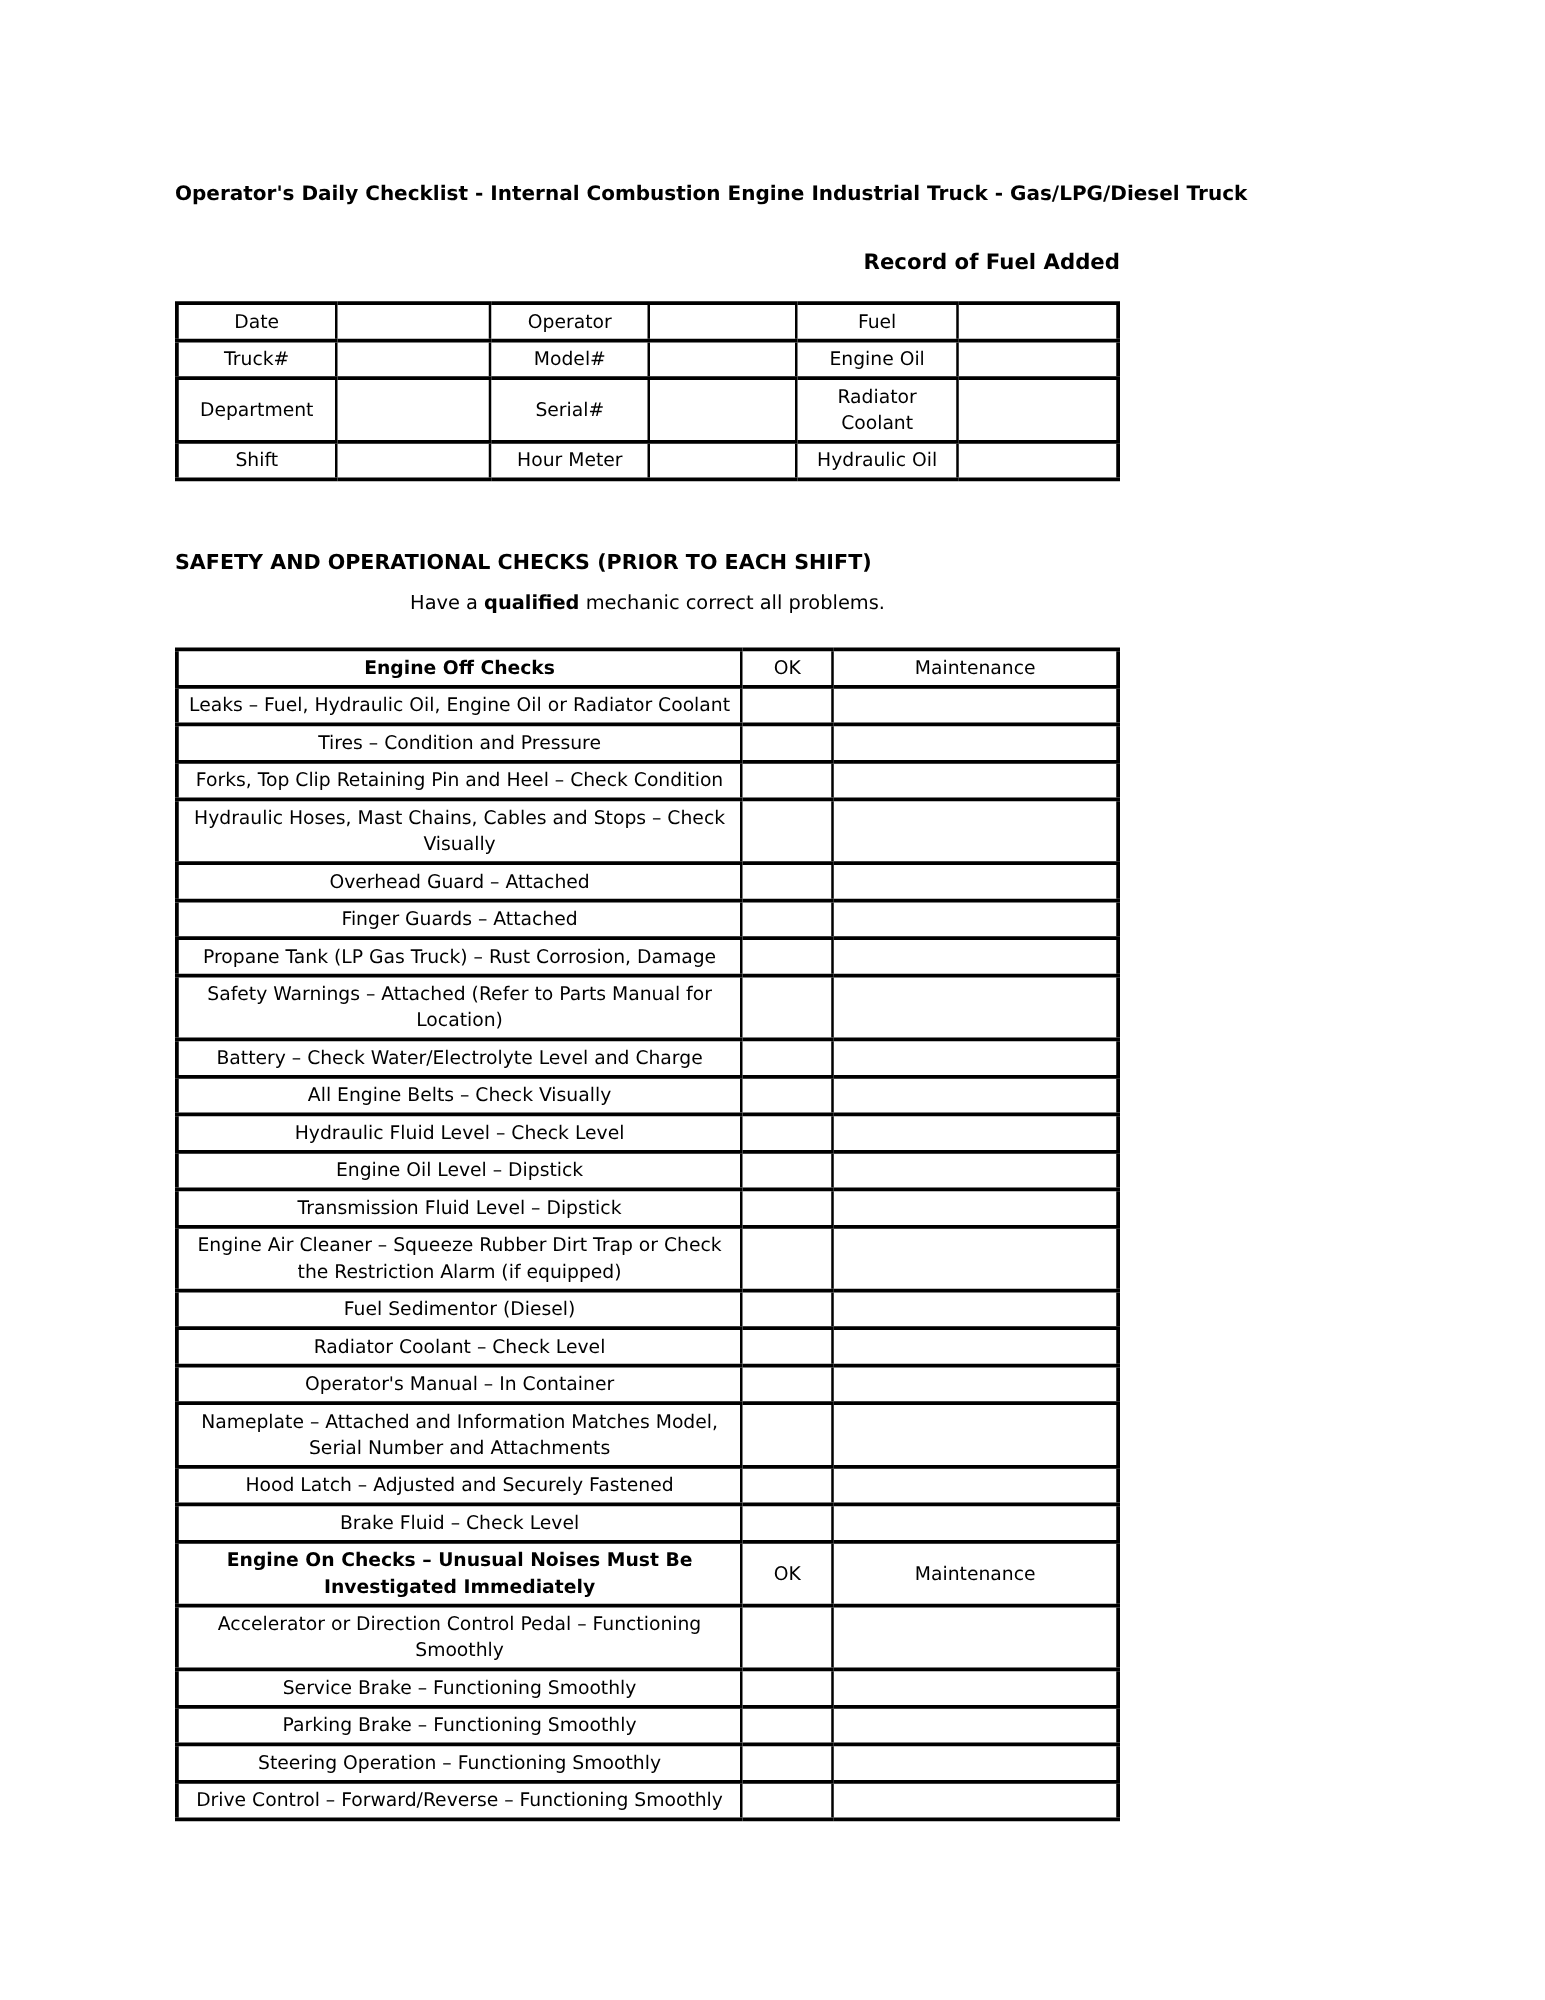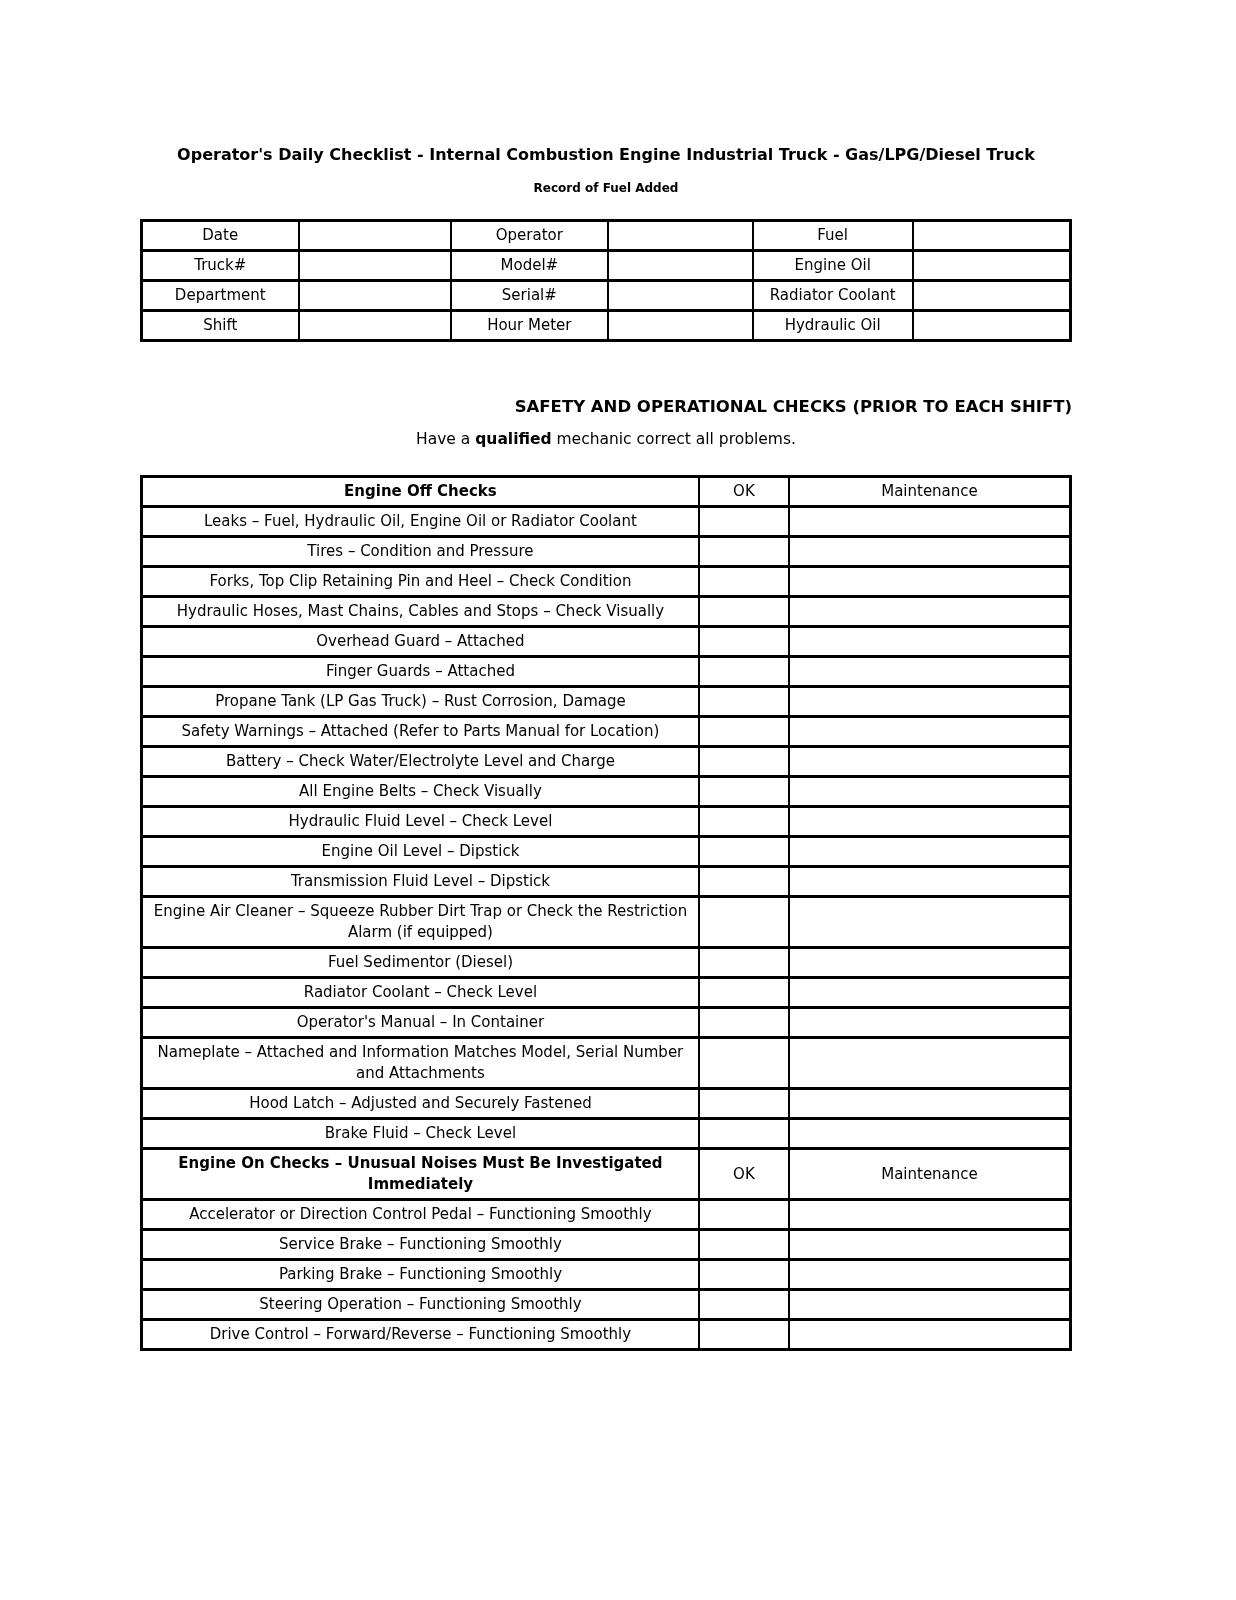--- a/index.html
+++ b/index.html
@@ -9,36 +9,36 @@
     background: #ffffff;
     color: #000000;
     font-family: "DejaVu Sans", "Liberation Sans", sans-serif;
   }
   body {
     width: 1236px;
     min-height: 1600px;
     position: relative;
   }
   .content {
-    width: 932px;
+    width: 756px;
     margin-left: 140px;
     padding-top: 145px;
   }
   .page-title {
     font-size: 16px;
     font-weight: bold;
     text-align: center;
     white-space: nowrap;
     line-height: 20px;
   }
   .fuel-title {
-    margin-top: 14px;
-    font-size: 12px;
+    margin-top: 36px;
+    font-size: 17px;
     font-weight: bold;
-    text-align: center;
+    text-align: right;
     line-height: 19px;
   }
   table {
     border-collapse: collapse;
     width: 100%;
     table-layout: fixed;
   }
   .fuel-table { margin-top: 21px; }
   table, td {
     border: 2px solid #000;
@@ -52,21 +52,21 @@
     line-height: 21px;
     font-size: 15px;
     text-align: center;
     vertical-align: middle;
     overflow: hidden;
   }
   .section-heading {
     margin-top: 55px;
     font-size: 16.5px;
     font-weight: bold;
-    text-align: right;
+    text-align: left;
     line-height: 20px;
   }
   .section-subheading {
     margin-top: 13px;
     font-size: 15.5px;
     text-align: center;
     line-height: 19px;
   }
   .section-subheading .bold { font-weight: bold; }
   .checklist-table { margin-top: 26px; }

